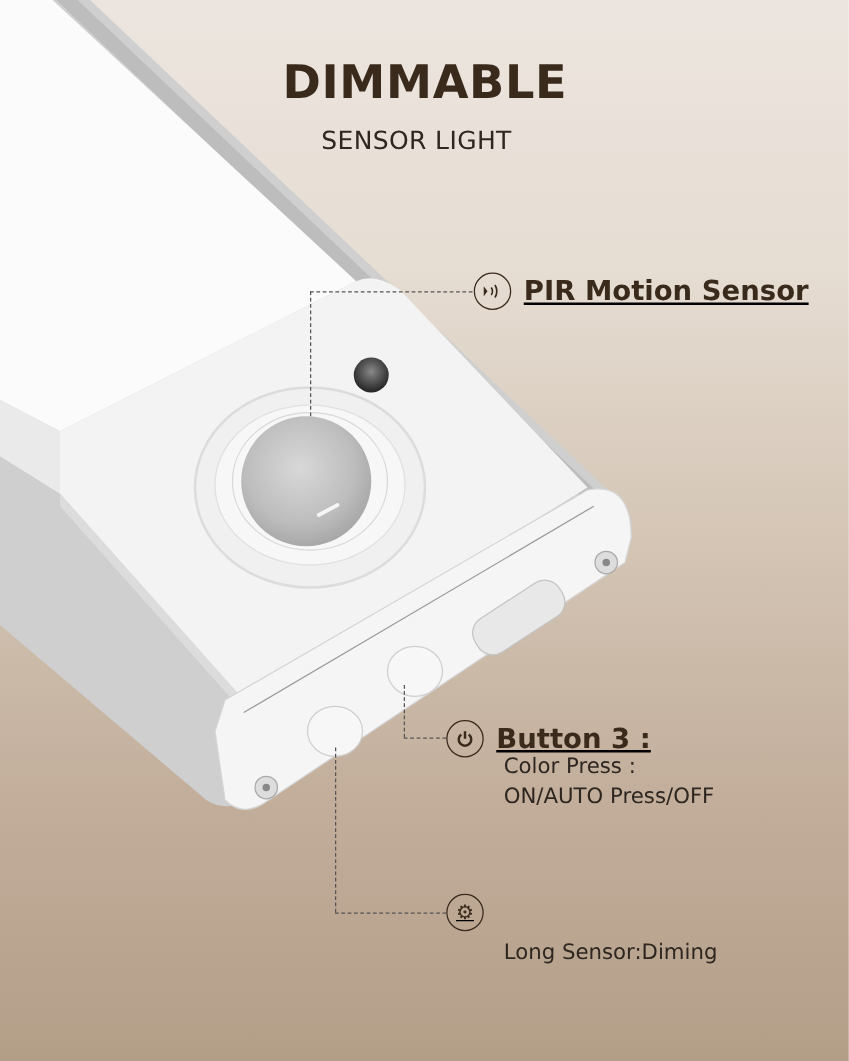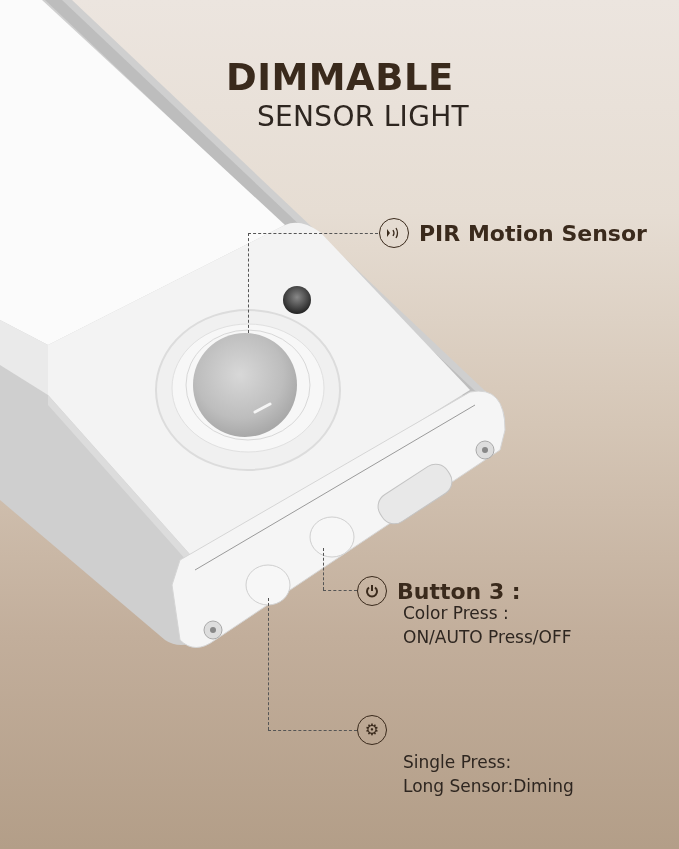--- a/index.html
+++ b/index.html
@@ -1,22 +1,22 @@
 <!DOCTYPE html>
 <html><head>
 <meta charset="utf-8">
 <style>
   html, body { margin:0; padding:0; }
   body { width:679px; height:849px; overflow:hidden; position:relative;
     background: linear-gradient(180deg, #ece5df 0%, #e6ddd3 25%, #d5c6b6 50%, #c2ae9b 75%, #b39e88 100%);
     font-family: "DejaVu Sans", sans-serif; }
   .abs { position:absolute; }
-  .title-main { position:absolute; left:226px; top:56px; font-size:37px; font-weight:bold; color:#3a2a1c; letter-spacing:0.5px; }
-  .title-sub { position:absolute; left:257px; top:100px; font-size:28px; color:#2e2620; letter-spacing:0.3px; }
-  .label-row { position:absolute; display:flex; align-items:center; }
+  .title-main { position:absolute; left:226px; top:44px; font-size:37px; font-weight:bold; color:#3a2a1c; letter-spacing:0.5px; }
+  .title-sub { position:absolute; left:257px; top:100px; font-size:20px; color:#2e2620; letter-spacing:0.3px; }
+  .label-row { position:absolute; display:flex; align-items:center;text-decoration:underline; }
   .ring { width:30px; height:30px; border:1.2px solid #3a2a1c; border-radius:50%; display:flex; align-items:center; justify-content:center; box-sizing:border-box; }
   .label-title { font-weight:bold; color:#3a2a1c; font-size:22px; margin-left:10px; }
   .desc { position:absolute; font-size:17px; color:#2e2620; line-height:24px; }
   .dash { position:absolute; border-color:#555; border-style:dashed; border-width:0; }
 </style>
 </head>
 <body>
 
 <svg class="abs" style="left:0;top:0" width="679" height="849" viewBox="0 0 679 849">
   <defs>
@@ -101,15 +101,14 @@
   <div>Color Press :</div>
   <div>ON/AUTO Press/OFF</div>
 </div>
 
 <div class="label-row" style="left:357px;top:715px;">
   <div class="ring">
     <span style="font-size:16px;color:#3a2a1c;line-height:1;">⚙</span>
   </div>
 </div>
 <div class="desc" style="left:403px;top:750px;">
-  <div>Single Press:</div>
   <div>Long Sensor:Diming</div>
 </div>
 
 </body></html>

